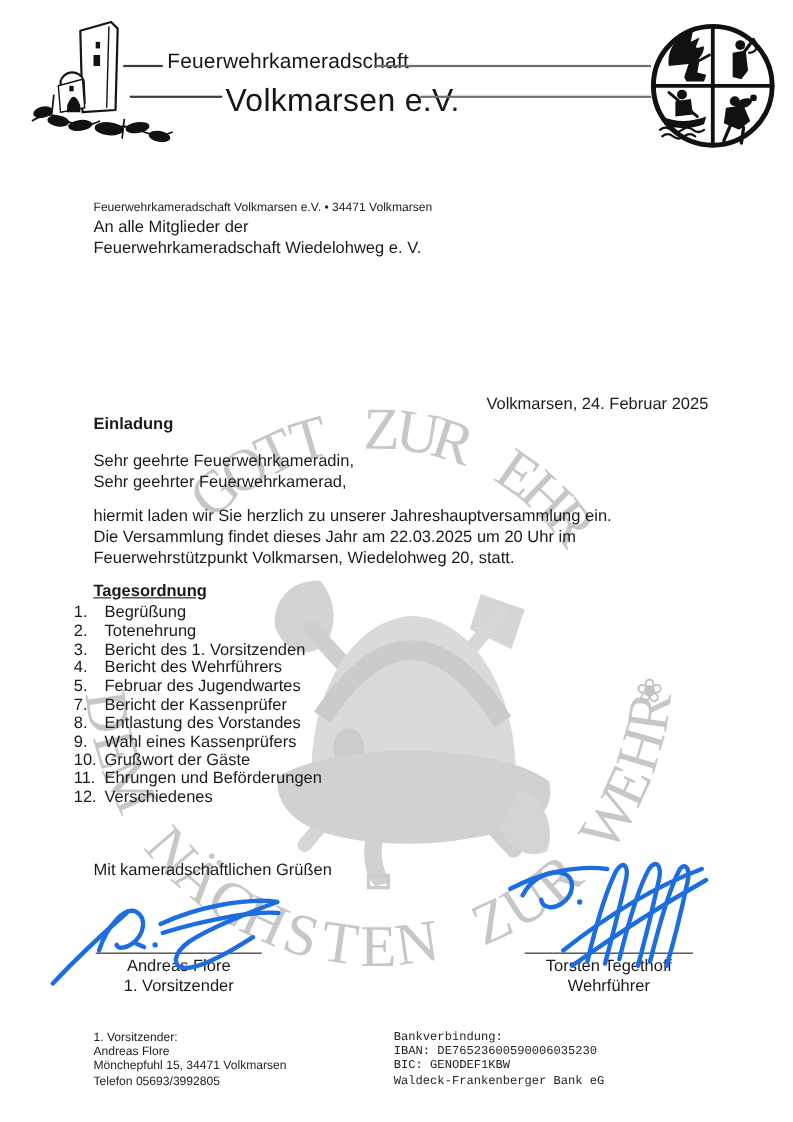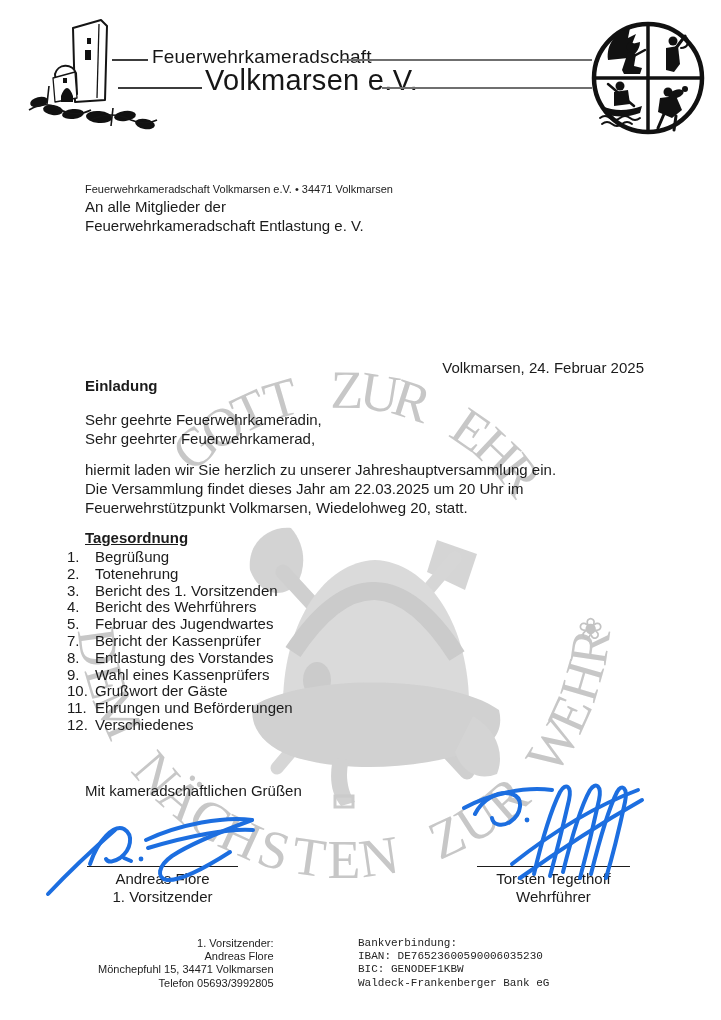--- a/index.html
+++ b/index.html
@@ -9,21 +9,21 @@
 
   
   .watermark{position:absolute;inset:0;z-index:0;}
   .wm-ch{position:absolute;font-family:"Liberation Serif","DejaVu Serif",serif;
          font-size:54px;font-weight:400;color:#c7c7c7;line-height:1;white-space:pre;}
   .wm-rosette{position:absolute;font-size:30px;color:#c3c3c3;line-height:1;
               font-family:"DejaVu Sans",sans-serif;}
 
   
   .org1{left:152px;top:46px;font-size:19px;letter-spacing:.2px;color:#161616;}
-  .org2{left:205px;top:64px;font-size:29px;letter-spacing:.3px;color:#161616;}
+  .org2{left:205px;top:76px;font-size:29px;letter-spacing:.3px;color:#161616;}
   .hline{position:absolute;background:#6f6f6f;height:2px;}
   .hline.dark{background:#3c3c3c;}
 
   
   .sender-line{left:85px;top:183px;font-size:11px;color:#222;}
   .recipient{left:85px;top:197px;font-size:15px;line-height:19px;}
 
   
   .date-line{left:344px;top:359px;width:300px;text-align:right;font-size:15px;}
   .subject{left:85px;top:377px;font-size:15px;font-weight:bold;}
@@ -39,21 +39,21 @@
   .sig-svg{left:20px;top:778px;z-index:2;}
   .sig-rule{position:absolute;height:1px;background:#1d1d1d;top:866px;z-index:1;}
   .sig-rule.left{left:87px;width:151px;}
   .sig-rule.right{left:477px;width:153px;}
   .sig-block{font-size:15px;line-height:17.5px;text-align:center;top:870px;z-index:1;}
   .sig-block.left{left:87px;width:151px;}
   .sig-block.right{left:477px;width:153px;}
 
   
   .footer-col{top:937px;font-size:11px;line-height:13.2px;color:#232323;}
-  .footer-col.left{left:98px;text-align:right;}
+  .footer-col.left{left:85px;}
   .footer-col.right{left:358px;font-family:Liberation Mono, monospace;}
 
   .content{position:relative;z-index:1;}
 </style>
 </head>
 <body>
 
 <div class="page">
 
   <div class="watermark">
@@ -167,21 +167,21 @@
         <path d="M12,102 q5,-4 10,0 t10,0 t10,0 t10,0" stroke-width="2"></path>
         <path d="M14,108 q5,-4 10,0 t10,0 t10,0" stroke-width="2"></path>
         <path d="M76,98 L70,112" stroke-width="3"></path>
         <path d="M88,100 L86,114" stroke-width="3"></path>
       </g>
     </svg>
 
     <div class="abs sender-line">Feuerwehrkameradschaft Volkmarsen e.V. • 34471 Volkmarsen</div>
     <div class="abs recipient">
         <div>An alle Mitglieder der</div>
-        <div>Feuerwehrkameradschaft Entlastung e. V.</div>
+        <div>Feuerwehrkameradschaft Wiedelohweg e. V.</div>
       </div>
 
     <div class="abs date-line">Volkmarsen, 24. Februar 2025</div>
     <div class="abs subject">Einladung</div>
     <div class="abs salutation">
         <div>Sehr geehrte Feuerwehrkameradin,</div>
         <div>Sehr geehrter Feuerwehrkamerad,</div>
       </div>
     <div class="abs body-par">
         <div>hiermit laden wir Sie herzlich zu unserer Jahreshauptversammlung ein.</div>

